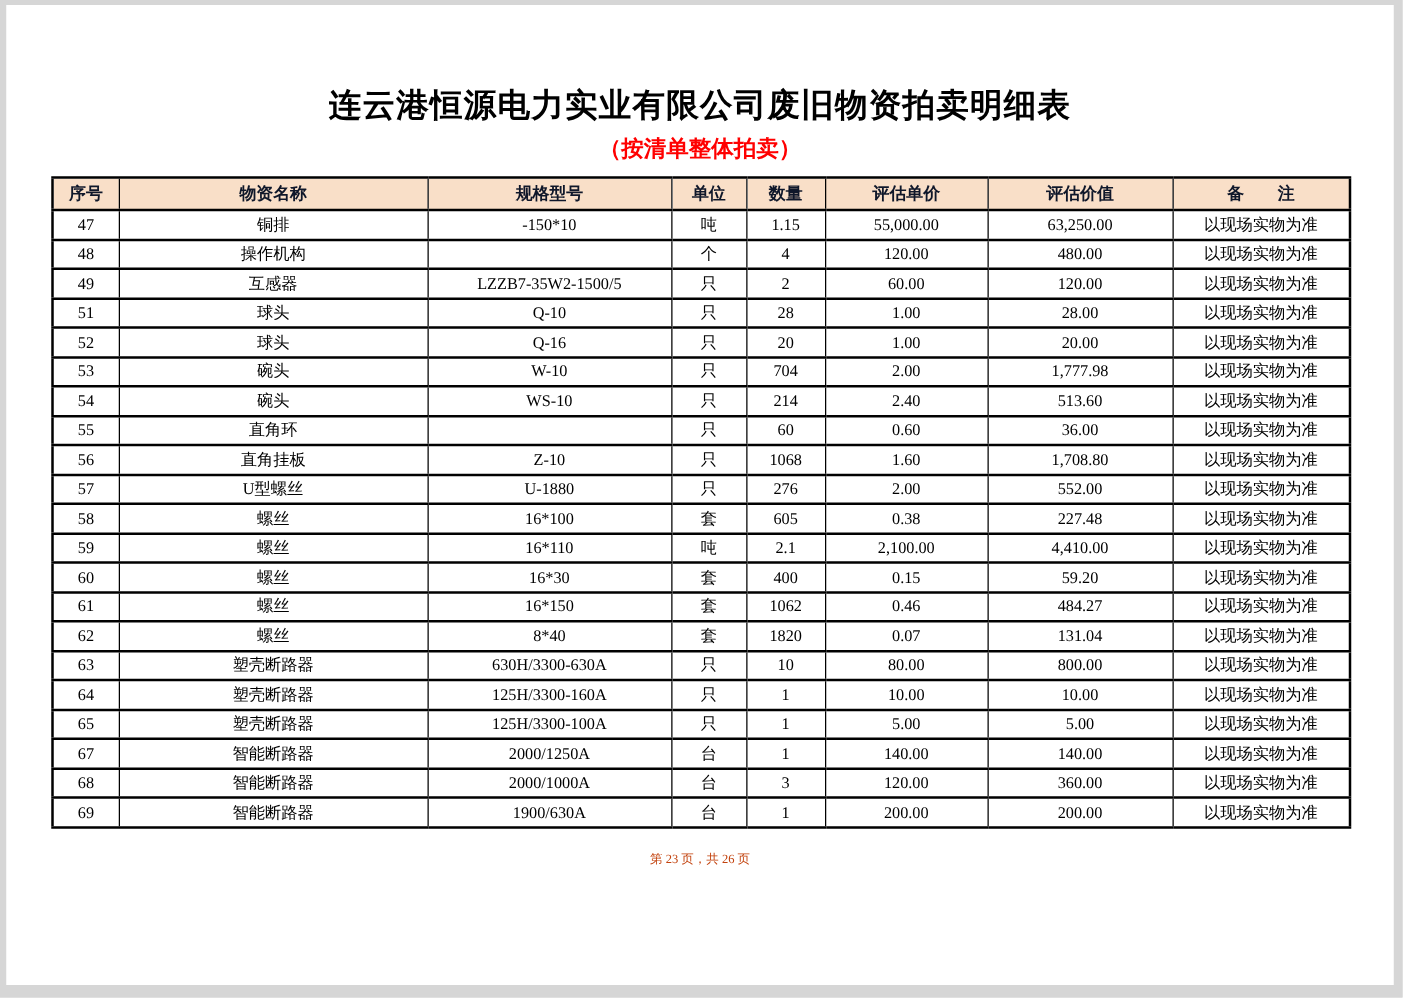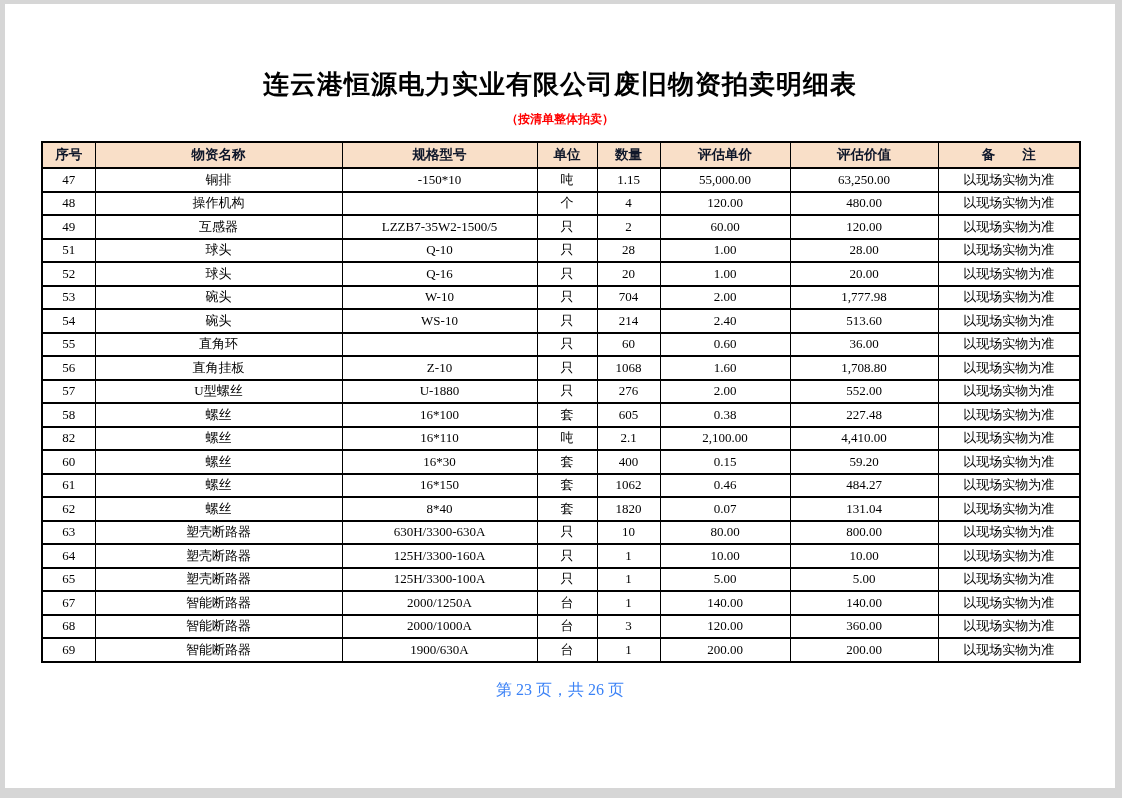--- a/index.html
+++ b/index.html
@@ -27,21 +27,21 @@
     font-size: 26px;
     line-height: 24px;
     color: #000000;
     letter-spacing: 1px;
   }
   .doc-subtitle {
     margin-top: 14px;
     text-align: center;
     font-family: "Liberation Sans", "DejaVu Sans", sans-serif;
     font-weight: bold;
-    font-size: 12px;
+    font-size: 18px;
     line-height: 18px;
     color: #ff0000;
   }
   table.detail-table {
     margin: 13px 0 0 36px;
     width: 1038px;
     border-collapse: collapse;
     table-layout: fixed;
     border: 2px solid #000000;
   }
@@ -72,22 +72,22 @@
     border-bottom-width: 2px;
     text-align: center;
     vertical-align: middle;
     white-space: nowrap;
     overflow: hidden;
   }
   .page-footer {
     margin-top: 17px;
     text-align: center;
     font-family: "Liberation Serif", "DejaVu Serif", serif;
-    font-size: 16px;
-    color: #3b82f6;
+    font-size: 10px;
+    color: #c2410c;
   }
 </style>
 </head>
 <body>
 
 <div class="page">
   <h1 class="doc-title">连云港恒源电力实业有限公司废旧物资拍卖明细表</h1>
   <div class="doc-subtitle">（按清单整体拍卖）</div>
 
   <table class="detail-table">
@@ -218,21 +218,21 @@
           <td>58</td>
           <td>螺丝</td>
           <td>16*100</td>
           <td>套</td>
           <td>605</td>
           <td>0.38</td>
           <td>227.48</td>
           <td>以现场实物为准</td>
         </tr>
         <tr>
-          <td>82</td>
+          <td>59</td>
           <td>螺丝</td>
           <td>16*110</td>
           <td>吨</td>
           <td>2.1</td>
           <td>2,100.00</td>
           <td>4,410.00</td>
           <td>以现场实物为准</td>
         </tr>
         <tr>
           <td>60</td>

